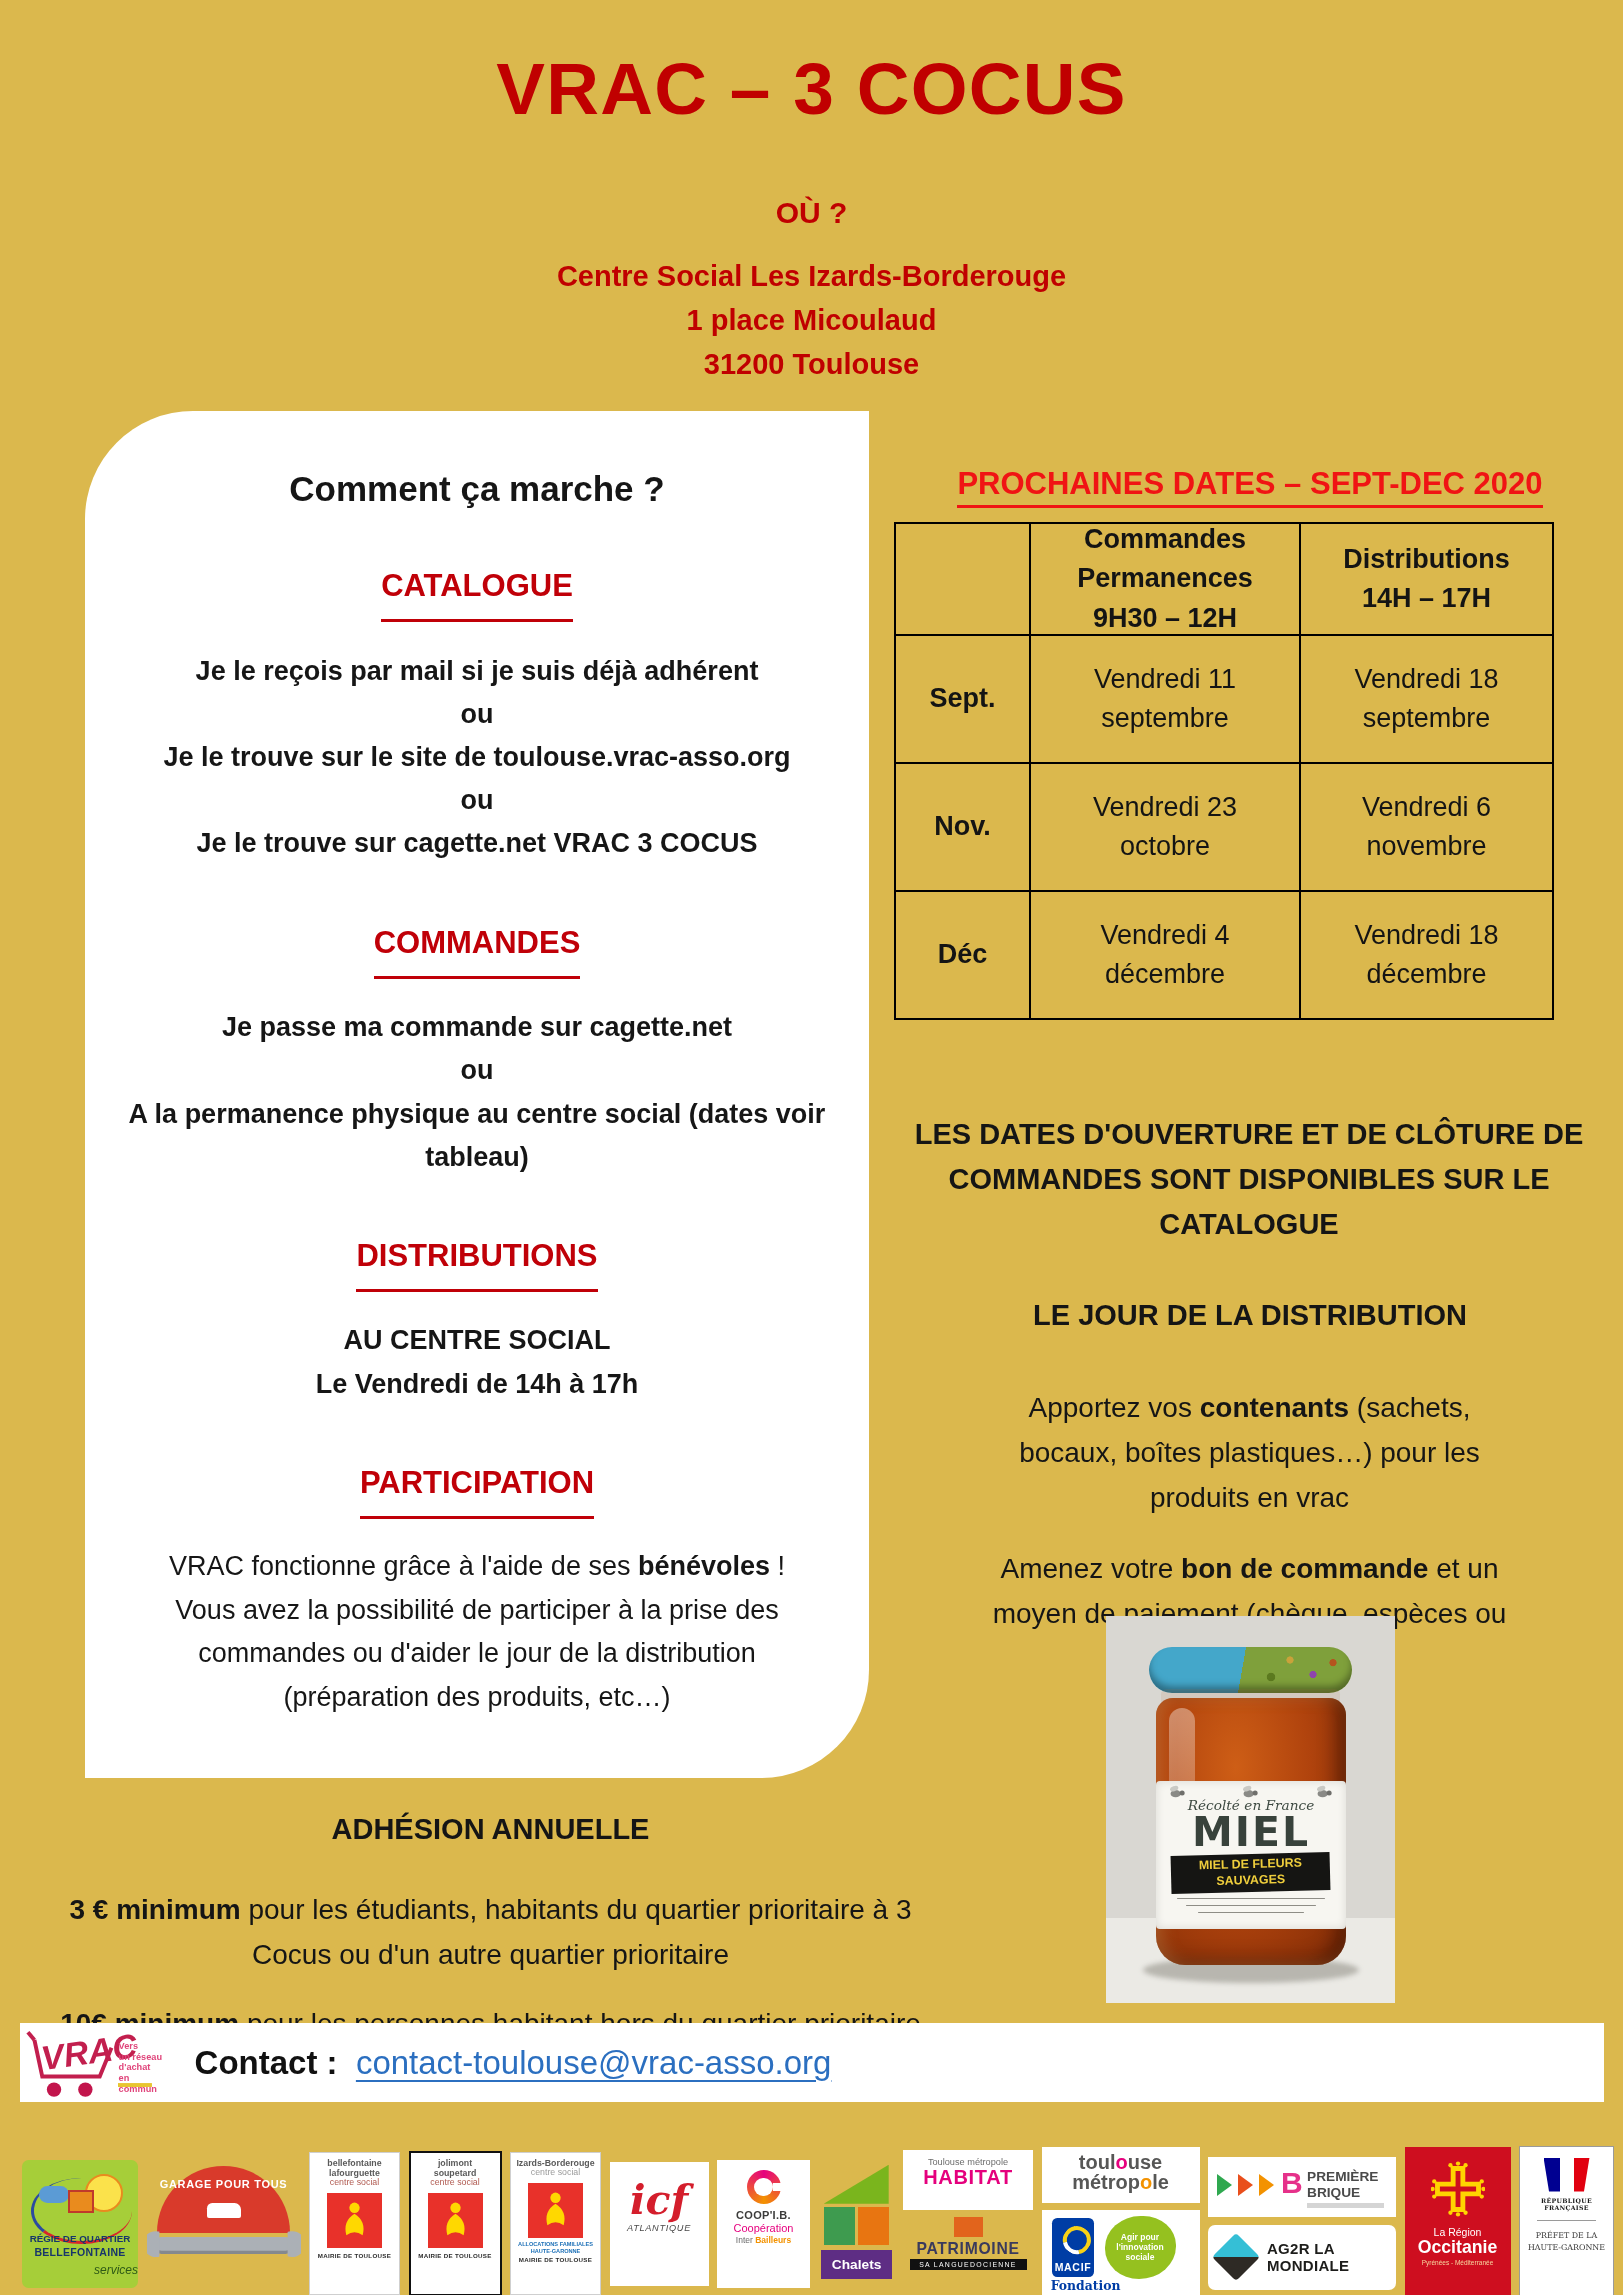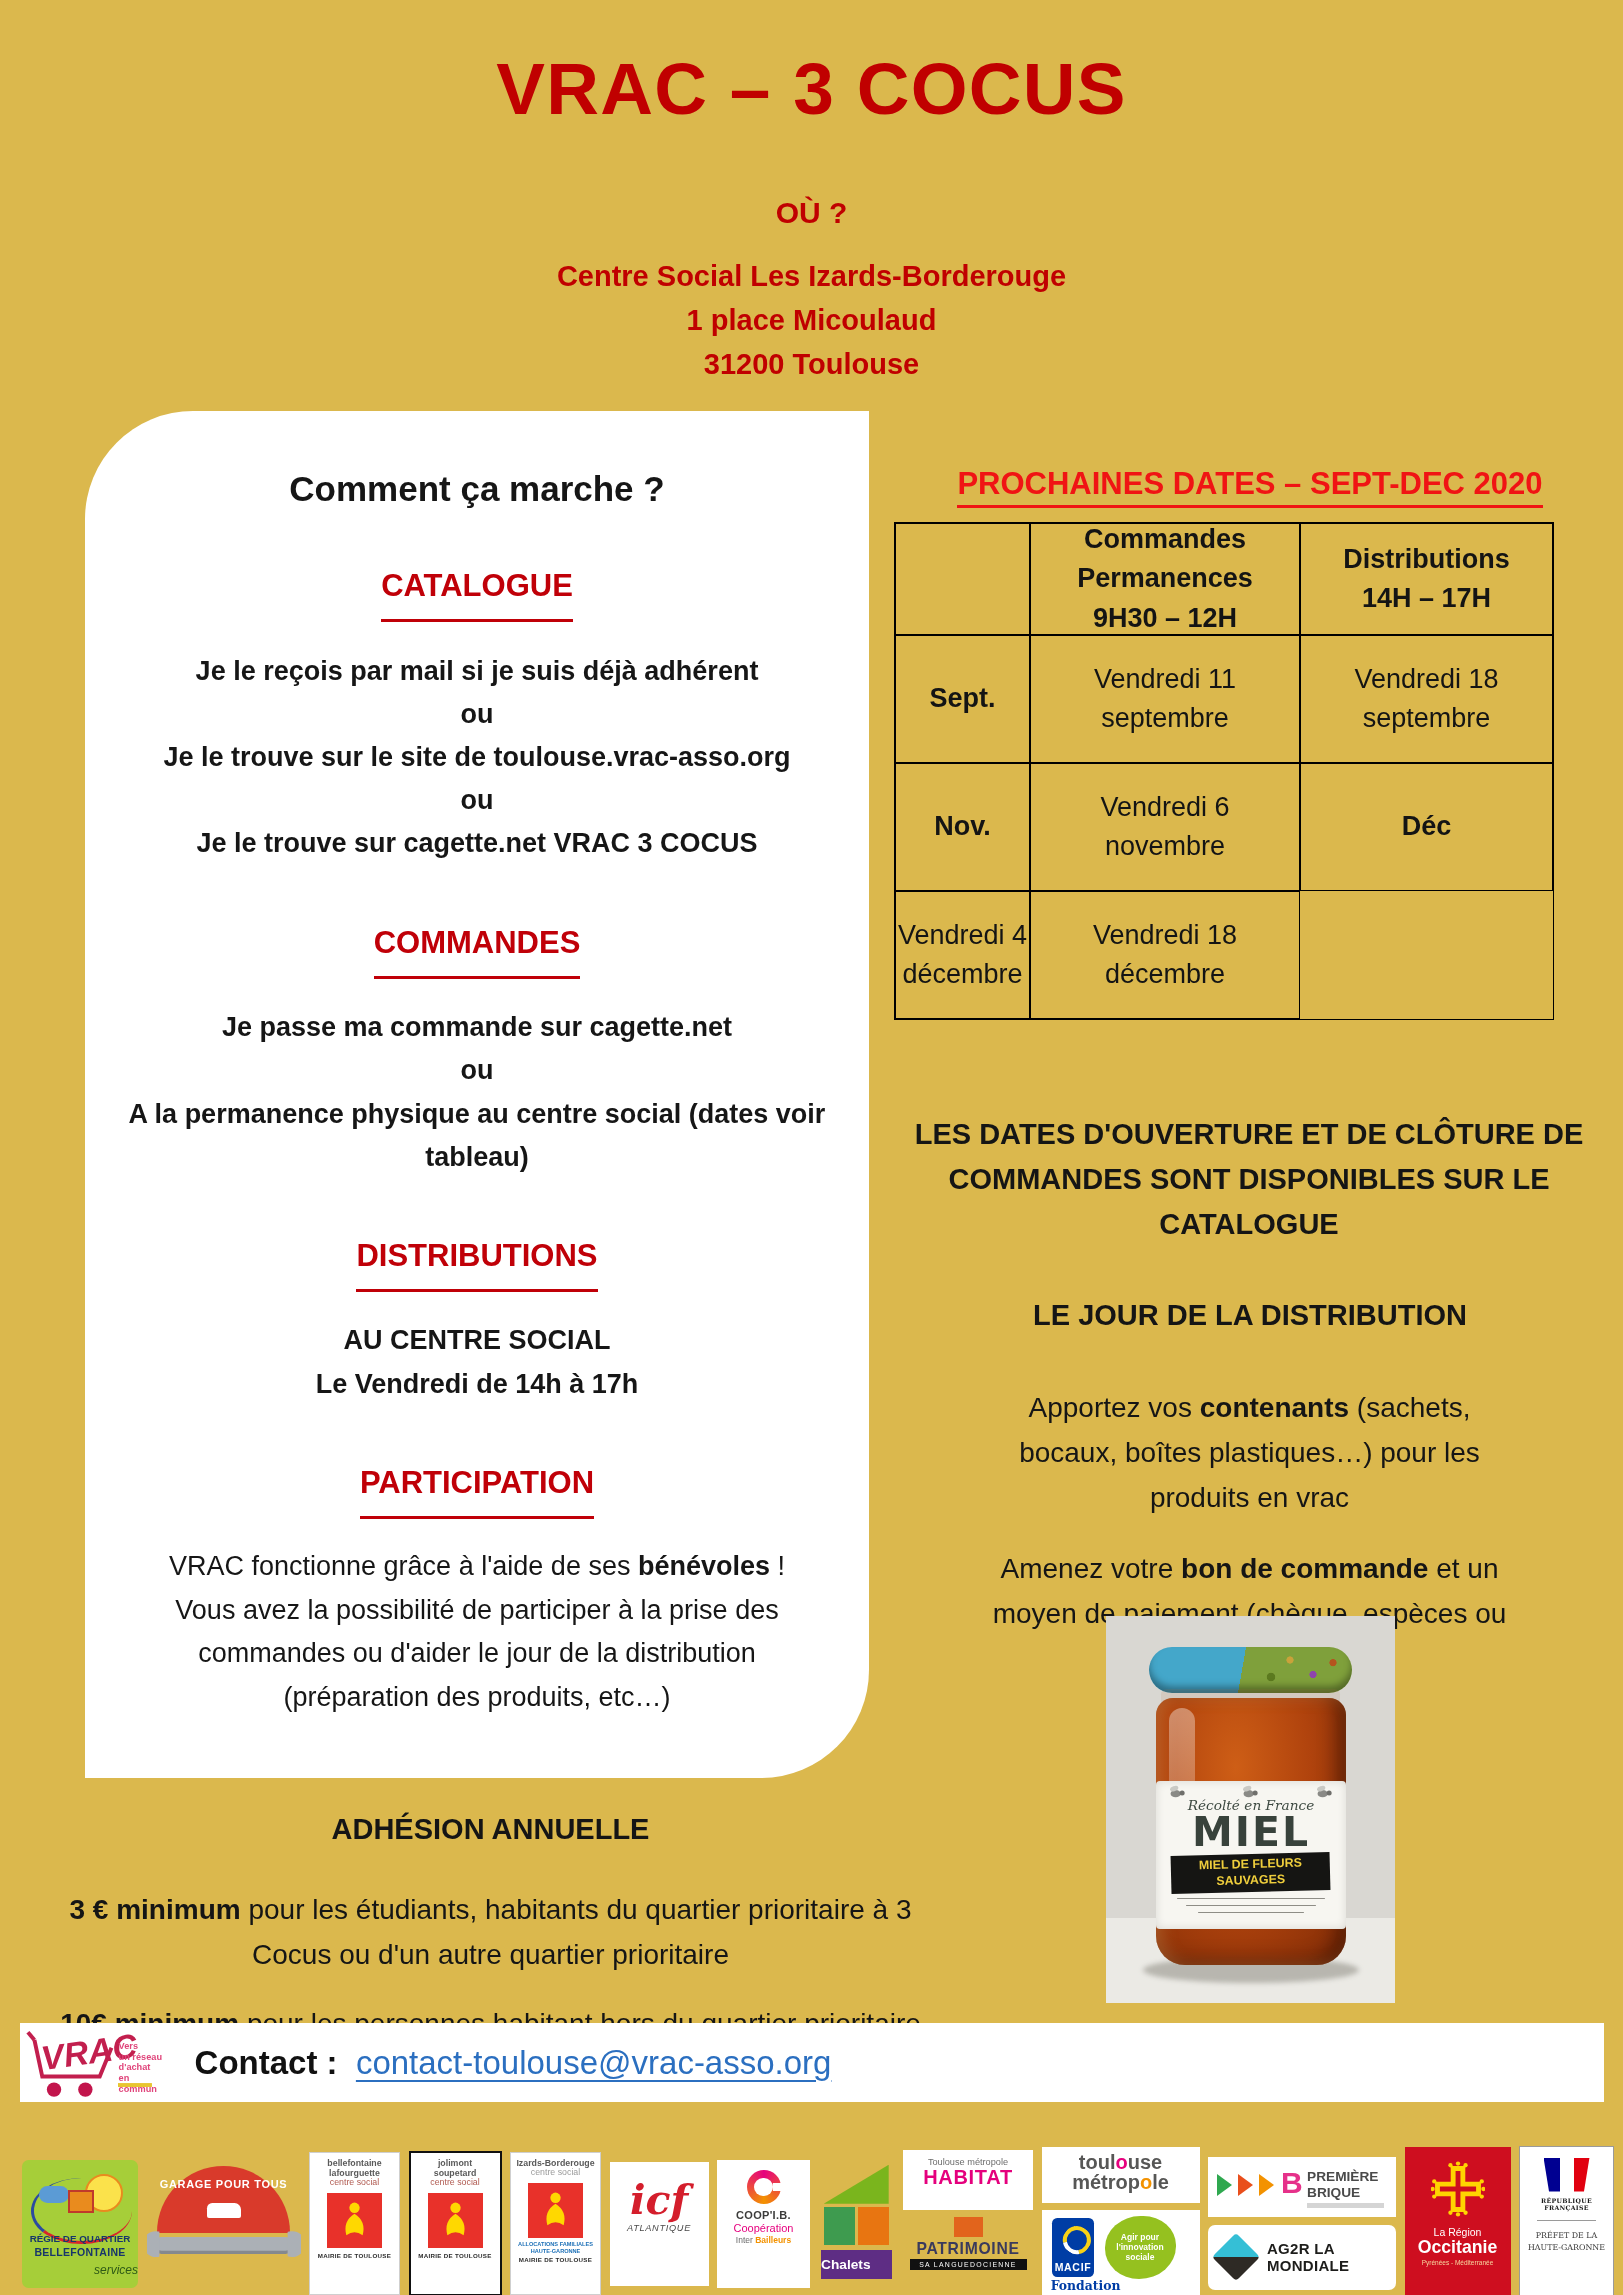--- a/index.html
+++ b/index.html
@@ -138,21 +138,21 @@
   .coop-ring::before{content:"";position:absolute;right:-1.3px;top:13px;width:9.2px;height:7.9px;background:#fff;}
   .coop-main{font-size:11px;font-weight:700;color:#3C3C3B;margin-top:5.2px;letter-spacing:0.3px;}
   .coop-s1{font-size:11px;color:#E6007E;margin-top:1.3px;}
   .coop-s23{font-size:8.5px;margin-top:0.7px;color:#6b6b6b;}
   .coop-s23 b{color:#F39200;font-weight:700;}
   .chalets{width:76px;height:128px;background:transparent;}
   .ch-b1{position:absolute;left:5.2px;top:5.2px;width:65px;height:39px;background:#7AB51D;clip-path:polygon(0 100%,100% 0,100% 100%);}
   .ch-b2{position:absolute;left:5.2px;top:47px;width:31px;height:38px;background:#3E9B4F;}
   .ch-b3{position:absolute;left:39px;top:47px;width:31px;height:38px;background:#E87511;}
   .ch-chip{position:absolute;left:2.6px;top:90px;width:71px;height:29px;background:#5E2D84;
-           display:flex;align-items:center;color:#fff;font-weight:700;font-size:13.7px;}
+           display:flex;align-items:center;justify-content:center;color:#fff;font-weight:700;font-size:13.7px;}
   .stack{display:flex;flex-direction:column;gap:7.9px;flex:none;}
   .habitat{width:130px;height:60px;text-align:center;}
   .hab-top{font-size:9.2px;color:#6E6E6E;margin-top:7.9px;}
   .hab-main{font-size:20px;font-weight:700;color:#E5007D;letter-spacing:0.7px;line-height:1.05;}
   .patrimoine{width:130px;height:80px;text-align:center;background:transparent;}
   .pat-house{width:29px;height:19.6px;background:#E2641C;margin:0 auto;position:relative;}
   .pat-house::before{content:"";position:absolute;left:-3.9px;top:-14.4px;border-left:18.3px solid transparent;
        border-right:18.3px solid transparent;border-bottom:14.4px solid #E2641C;}
   .pat-main{font-size:15.7px;font-weight:700;color:#3A3A5C;letter-spacing:0.7px;margin-top:2.6px;}
   .pat-sub{background:#111;color:#fff;font-size:6.9px;letter-spacing:1.3px;padding:2px 0;margin:1.3px 6.5px 0;}
@@ -261,20 +261,22 @@
     <div class="dcell dhead">Distributions
 14H – 17H</div>
 
     <div class="dcell drow dmonth">Sept.</div>
     <div class="dcell drow">Vendredi 11
 septembre</div>
     <div class="dcell drow">Vendredi 18
 septembre</div>
 
     <div class="dcell drow dmonth">Nov.</div>
+    <div class="dcell drow">Vendredi 23
+octobre</div>
     <div class="dcell drow">Vendredi 6
 novembre</div>
 
     <div class="dcell drow dmonth">Déc</div>
     <div class="dcell drow">Vendredi 4
 décembre</div>
     <div class="dcell drow">Vendredi 18
 décembre</div>
   </div>
 

